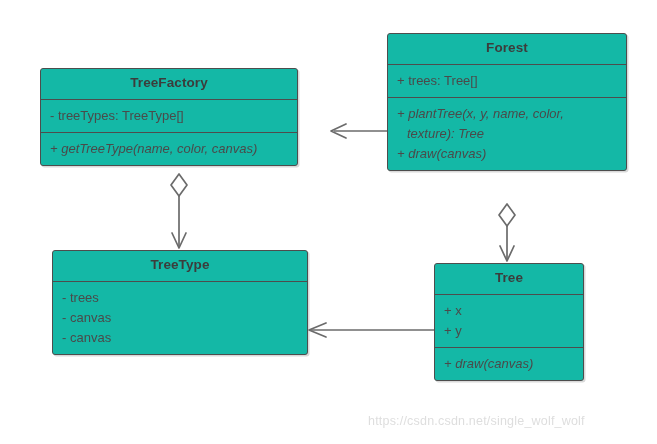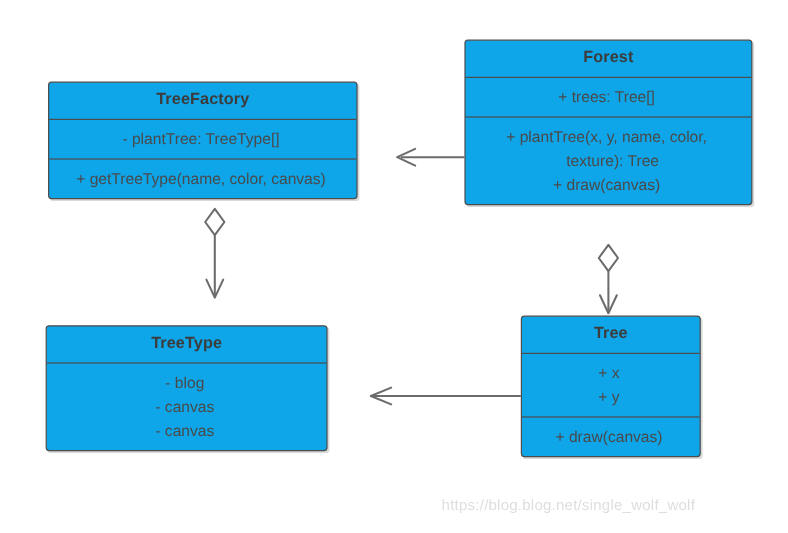--- a/index.html
+++ b/index.html
@@ -20,44 +20,44 @@
     position: absolute;
     left: 0;
     top: 0;
     width: 657px;
     height: 444px;
     pointer-events: none;
   }
   .uml-class {
     position: absolute;
     box-sizing: border-box;
-    background: #0ea5e9;
+    background: #14b8a6;
     border: 1.6px solid #4d4d4d;
     border-radius: 3px;
     box-shadow: 1.5px 1.5px 0 rgba(120,120,120,0.28);
   }
   .cls-title {
     text-align: center;
     font-weight: bold;
     font-size: 13.5px;
     color: #3c3c3c;
     letter-spacing: 0.1px;
     padding: 7px 6px 8px 6px;
     border-bottom: 1.6px solid #4d4d4d;
     line-height: 1.1;
   }
   .cls-section {
     padding: 6px 12px 6px 9px;
     font-size: 13px;
     color: #4a4a4a;
     line-height: 1.55;
-    text-align: center;
   }
   .cls-section + .cls-section {
     border-top: 1.6px solid #4d4d4d;
+    font-style: italic;
   }
   .member {
     white-space: pre-wrap;
   }
   .member.wrap-indent {
     padding-left: 10px;
     text-indent: -10px;
   }
   .watermark {
     position: absolute;
@@ -93,53 +93,53 @@
 
     <g>
       <line x1="434" y1="330" x2="311" y2="330" stroke="#6b6b6b" stroke-width="1.7"></line>
       <polyline points="326,323 309,330 326,337" fill="none" stroke="#6b6b6b" stroke-width="1.7" stroke-linecap="round" stroke-linejoin="round"></polyline>
     </g>
   </svg>
 
   <div class="uml-class" style="left:40px; top:68px; width:258px;">
     <div class="cls-title">TreeFactory</div>
     <div class="cls-section">
-      <div class="member">- plantTree: TreeType[]</div>
+      <div class="member">- treeTypes: TreeType[]</div>
     </div>
     <div class="cls-section">
       <div class="member">+ getTreeType(name, color, canvas)</div>
     </div>
   </div>
 
   <div class="uml-class" style="left:387px; top:33px; width:240px;">
     <div class="cls-title">Forest</div>
     <div class="cls-section">
       <div class="member">+ trees: Tree[]</div>
     </div>
     <div class="cls-section">
       <div class="member wrap-indent">+ plantTree(x, y, name, color, texture): Tree</div>
       <div class="member">+ draw(canvas)</div>
     </div>
   </div>
 
-  <div class="uml-class" style="left:38px; top:250px; width:235px;margin-top:21px;">
+  <div class="uml-class" style="left:52px; top:250px; width:256px;">
     <div class="cls-title">TreeType</div>
     <div class="cls-section">
-      <div class="member">- blog</div>
+      <div class="member">- trees</div>
       <div class="member">- canvas</div>
       <div class="member">- canvas</div>
     </div>
   </div>
 
   <div class="uml-class" style="left:434px; top:263px; width:150px;">
     <div class="cls-title">Tree</div>
     <div class="cls-section">
       <div class="member">+ x</div>
       <div class="member">+ y</div>
     </div>
     <div class="cls-section">
       <div class="member">+ draw(canvas)</div>
     </div>
   </div>
 
-  <div class="watermark" style="left:368px; top:414px;">https://blog.blog.net/single_wolf_wolf</div>
+  <div class="watermark" style="left:368px; top:414px;">https://csdn.csdn.net/single_wolf_wolf</div>
 
 </div>
 
 </body></html>

